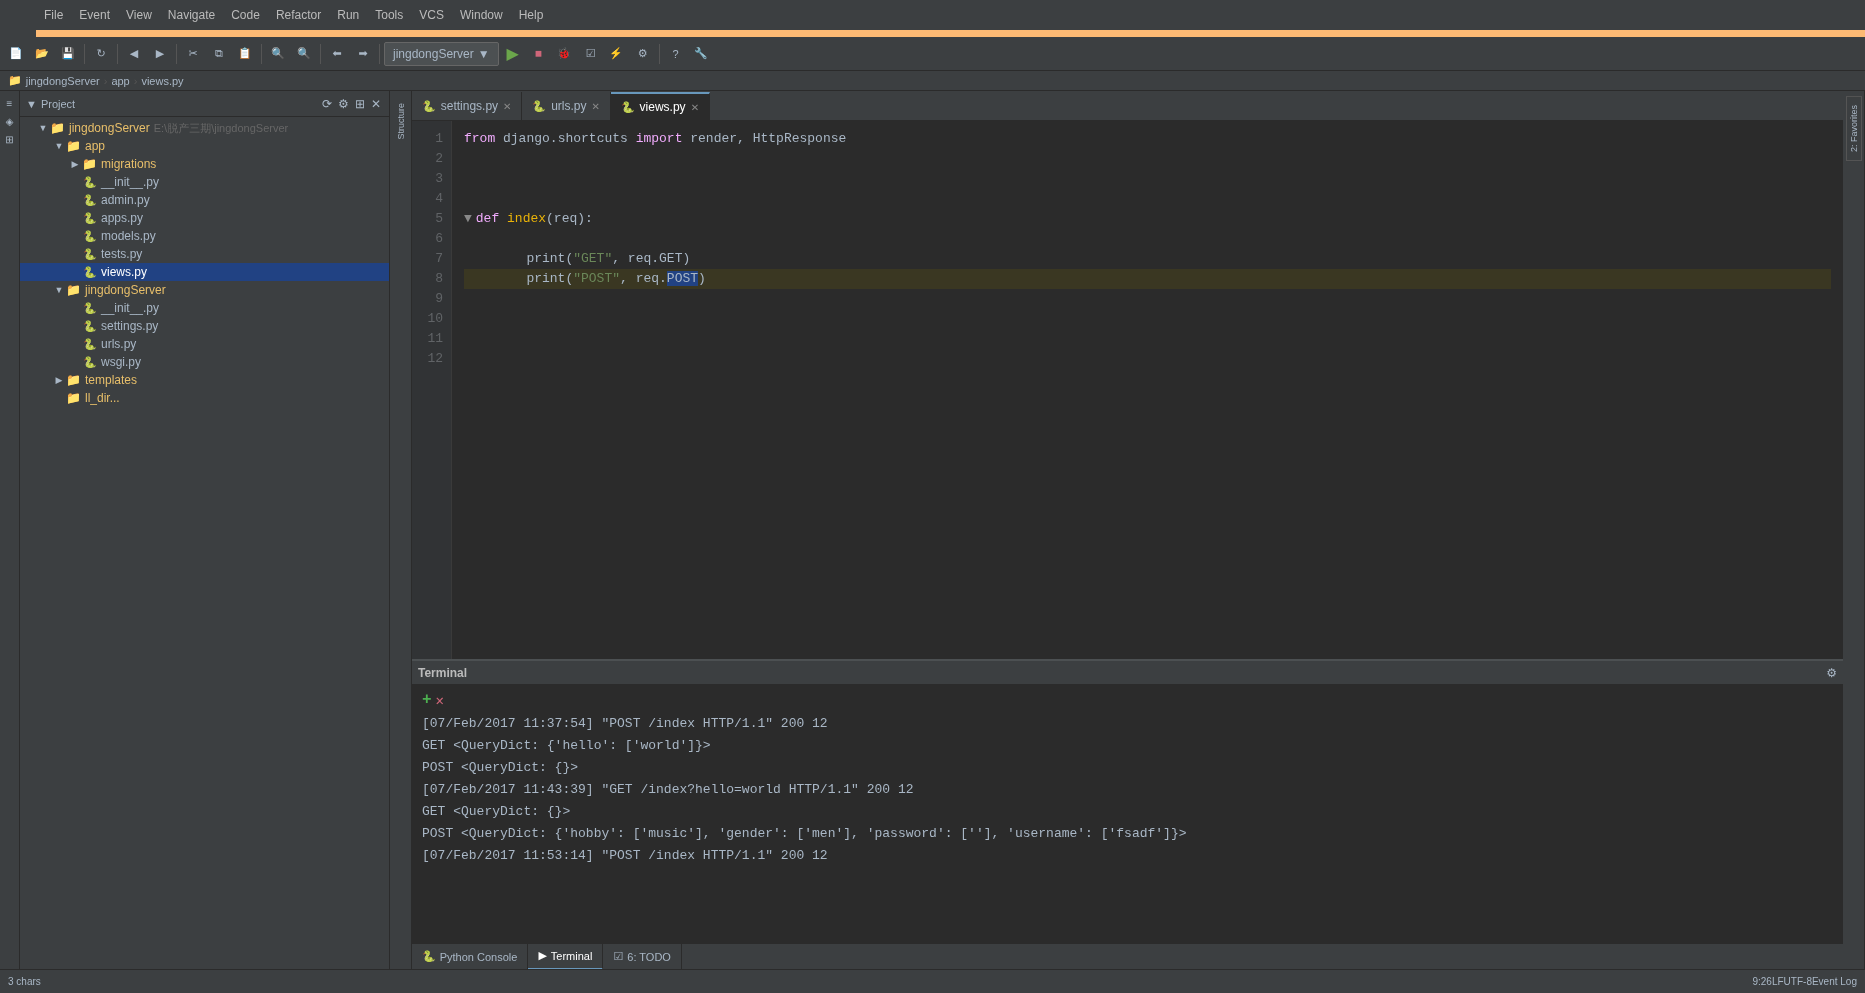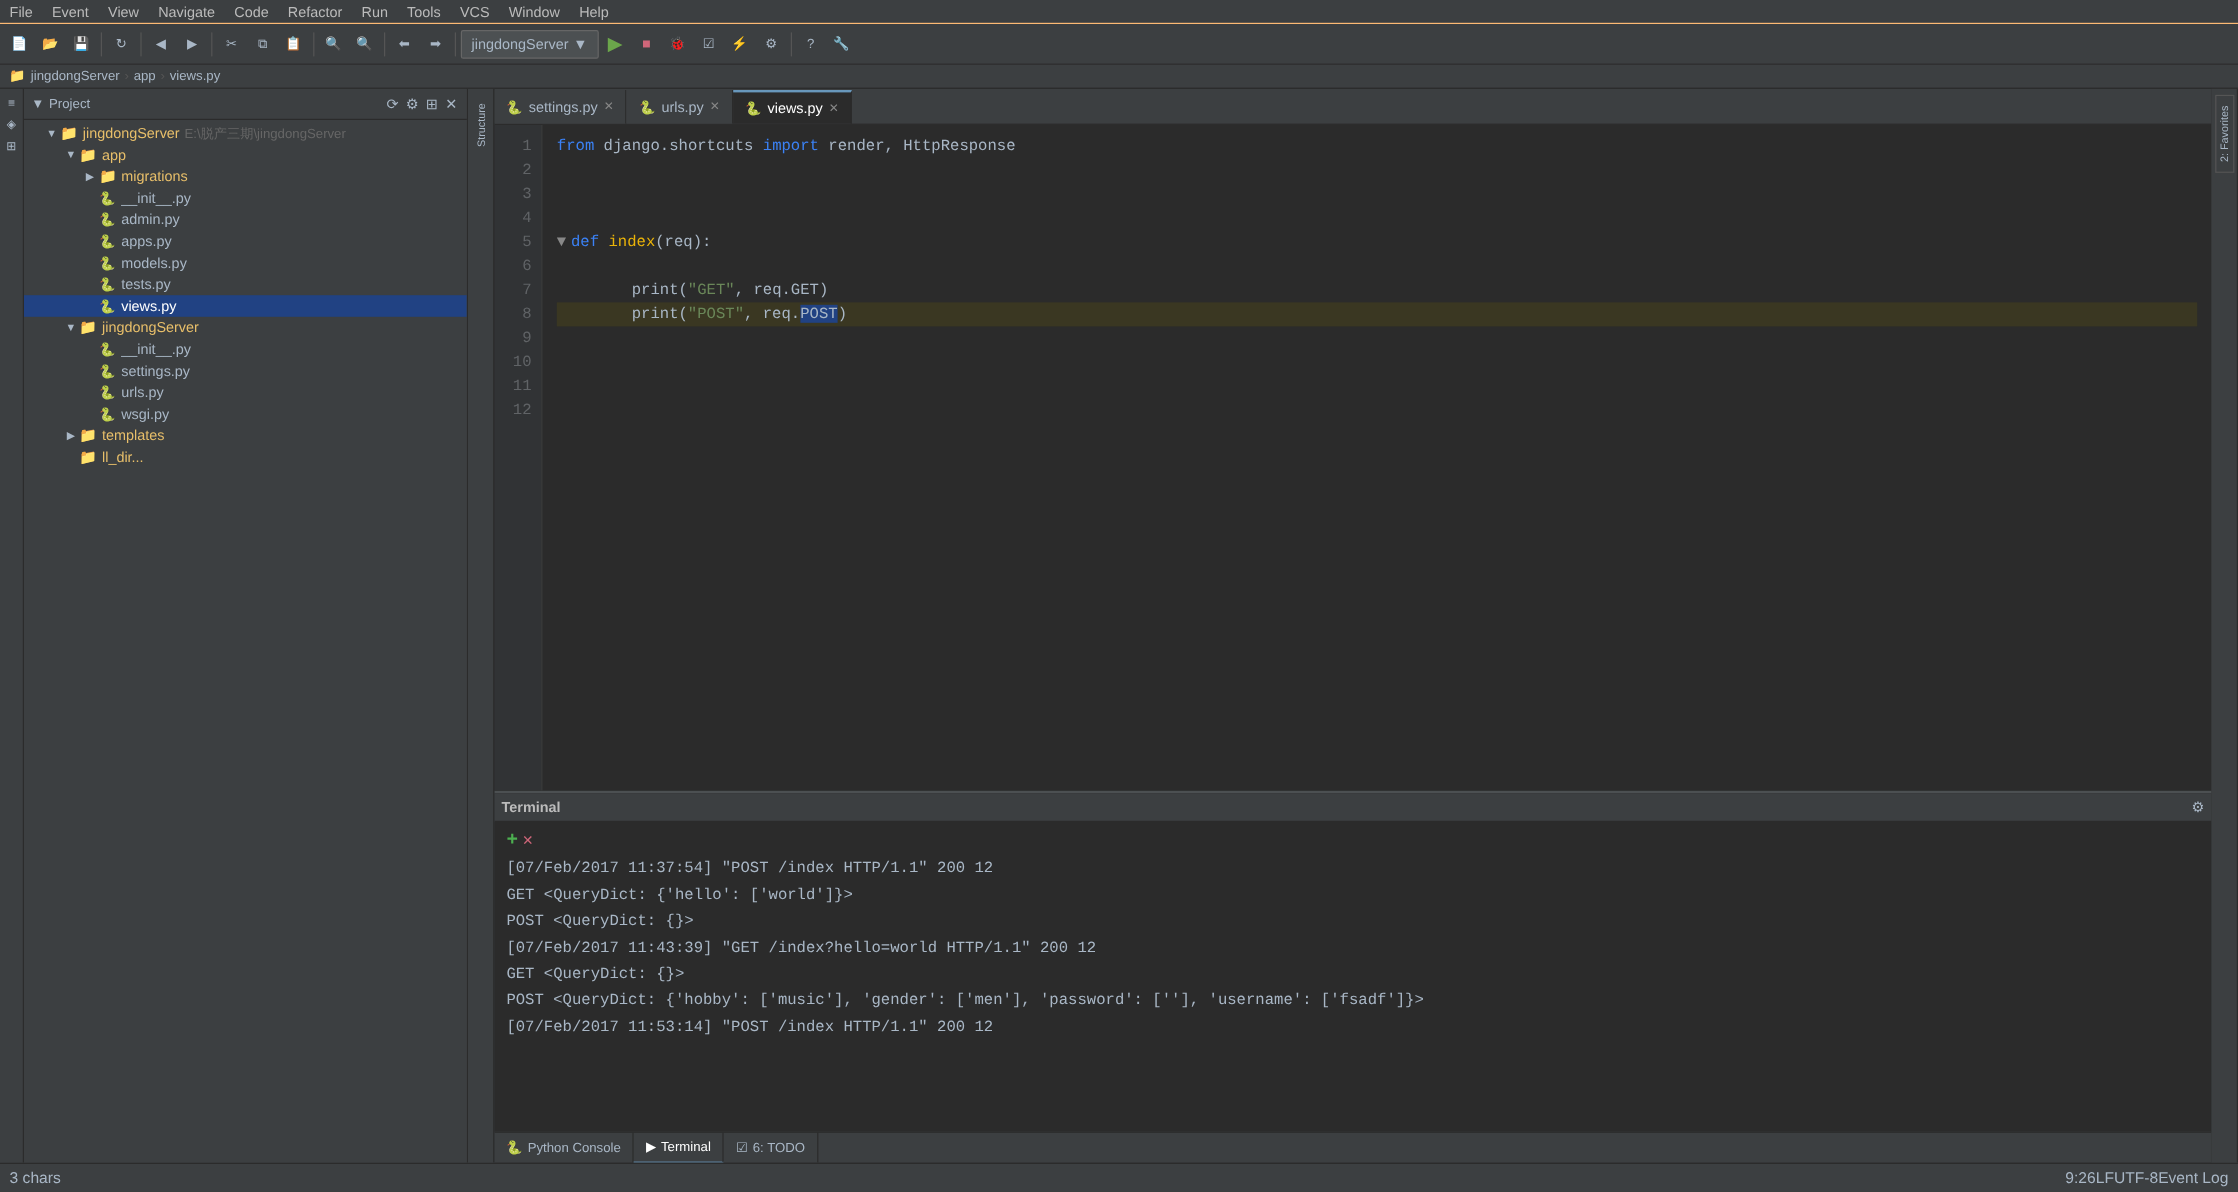--- a/index.html
+++ b/index.html
@@ -1,19 +1,19 @@
 <!DOCTYPE html>
 <html><head>
   <meta charset="utf-8">
   <style>
     * { box-sizing: border-box; margin: 0; padding: 0; }
     body { font-family: 'Segoe UI', Arial, sans-serif; font-size: 12px; background: #3c3f41; color: #a9b7c6; height: 993px; overflow: hidden; display: flex; flex-direction: column; }
 
     
-    .menubar { background: #3c3f41; display: flex; align-items: center; height: 20px; color: #bbb; border-bottom: 1px solid #fdba74; flex-shrink: 0; }
+    .menubar { background: #3c3f41; display: flex; align-items: center; height: 37px; color: #bbb; border-bottom: 7px solid #fdba74; flex-shrink: 0; margin-left: 36px; }
     .menubar-item { padding: 2px 8px; cursor: pointer; font-size: 12px; }
 
     
     .toolbar { background: #3c3f41; display: flex; align-items: center; height: 34px; padding: 2px 4px; border-bottom: 1px solid #2b2b2b; flex-shrink: 0; gap: 2px; }
     .toolbar-btn { background: transparent; border: 1px solid transparent; color: #a9b7c6; cursor: pointer; padding: 2px 4px; border-radius: 2px; font-size: 11px; height: 24px; display: flex; align-items: center; justify-content: center; min-width: 24px; }
     .toolbar-separator { width: 1px; background: #555; height: 20px; margin: 0 2px; }
     .project-dropdown { background: #4c5052; border: 1px solid #666; color: #a9b7c6; padding: 2px 8px; font-size: 12px; height: 24px; border-radius: 2px; cursor: pointer; display: flex; align-items: center; gap: 4px; }
     .run-btn { color: #6ba64b; font-size: 16px; }
     .stop-btn { color: #cf6679; font-size: 14px; }
 
@@ -56,21 +56,21 @@
     .tab-close { font-size: 10px; color: #888; cursor: pointer; }
     .tab-icon { font-size: 11px; }
 
     
     .code-editor { flex: 1; display: flex; overflow: hidden; background: #2b2b2b; }
     .line-numbers { width: 40px; background: #313335; padding: 8px 0; text-align: right; font-family: 'Consolas', 'Courier New', monospace; font-size: 13px; color: #606366; flex-shrink: 0; border-right: 1px solid #3a3a3a; }
     .line-num { padding: 0 8px 0 0; height: 20px; line-height: 20px; }
     .code-content { flex: 1; padding: 8px 12px; font-family: 'Consolas', 'Courier New', monospace; font-size: 13px; overflow: auto; line-height: 20px; }
     .code-line { height: 20px; line-height: 20px; white-space: pre; }
     .code-line.highlighted { background: #3a3722; }
-    .kw { color: #3b82f6; }
+    .kw { color: #f0abfc; }
     .fn { color: #eab308; }
     .str { color: #6a8759; }
     .comment { color: #808080; font-style: italic; }
     .normal { color: #a9b7c6; }
 
     
     .fold-indicator { color: #888; margin-right: 4px; }
 
     
     .bottom-panel { height: 310px; background: #2b2b2b; border-top: 2px solid #4c5052; flex-shrink: 0; display: flex; flex-direction: column; }
@@ -82,21 +82,21 @@
     .terminal-line { line-height: 22px; white-space: pre-wrap; }
     .term-add-btn { position: relative; }
 
     
     .bottom-tabs { background: #3c3f41; display: flex; align-items: center; height: 26px; border-top: 1px solid #2b2b2b; flex-shrink: 0; }
     .bottom-tab { display: flex; align-items: center; padding: 3px 10px; font-size: 11px; cursor: pointer; color: #a9b7c6; gap: 4px; border-right: 1px solid #2b2b2b; height: 26px; }
     .bottom-tab.active { color: #fff; border-bottom: 2px solid #6897bb; }
     .bottom-tab-icon { font-size: 11px; }
 
     
-    .status-bar { background: #3c3f41; border-top: 1px solid #2b2b2b; display: flex; align-items: center; justify-content: space-between; padding: 0 8px; height: 24px; flex-shrink: 0; font-size: 13px; color: #a9b7c6; }
+    .status-bar { background: #3c3f41; border-top: 1px solid #2b2b2b; display: flex; align-items: center; justify-content: space-between; padding: 0 8px; height: 24px; flex-shrink: 0; font-size: 10px; color: #a9b7c6; }
     .status-left { display: flex; gap: 12px; align-items: center; }
     .status-right { display: flex; align-items: center; }
     .status-item { color: #a9b7c6; }
 
     
     ::-webkit-scrollbar { width: 8px; height: 8px; }
     ::-webkit-scrollbar-track { background: #2b2b2b; }
     ::-webkit-scrollbar-thumb { background: #555; border-radius: 2px; }
 
     

